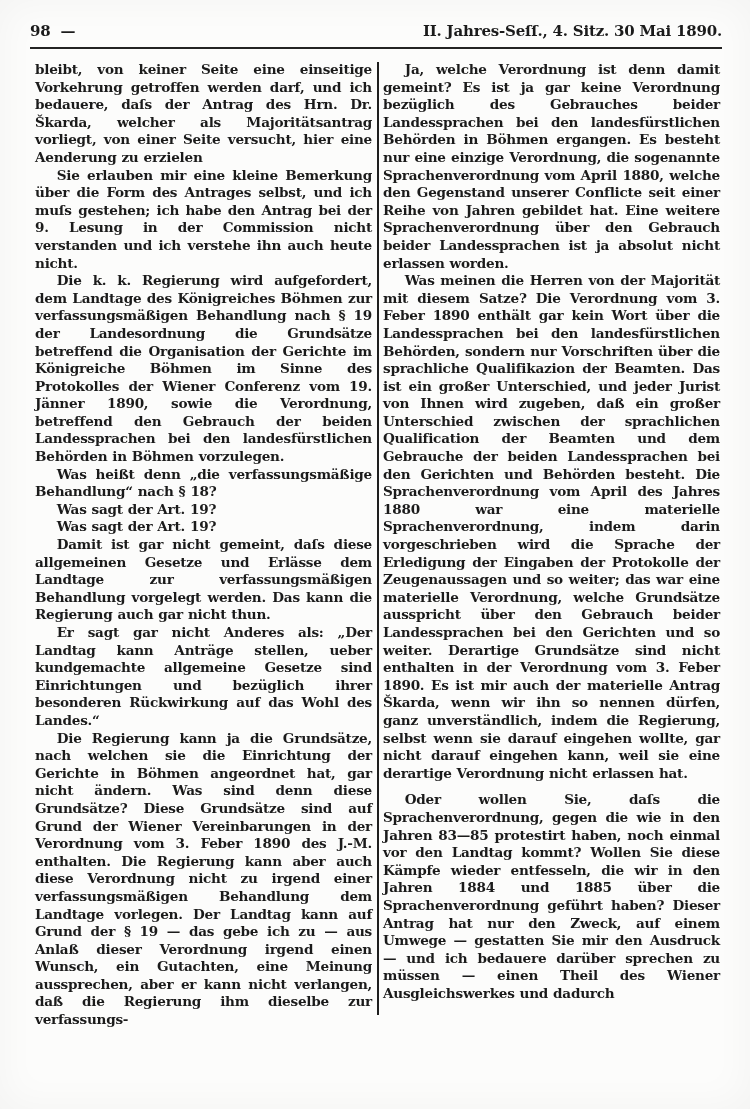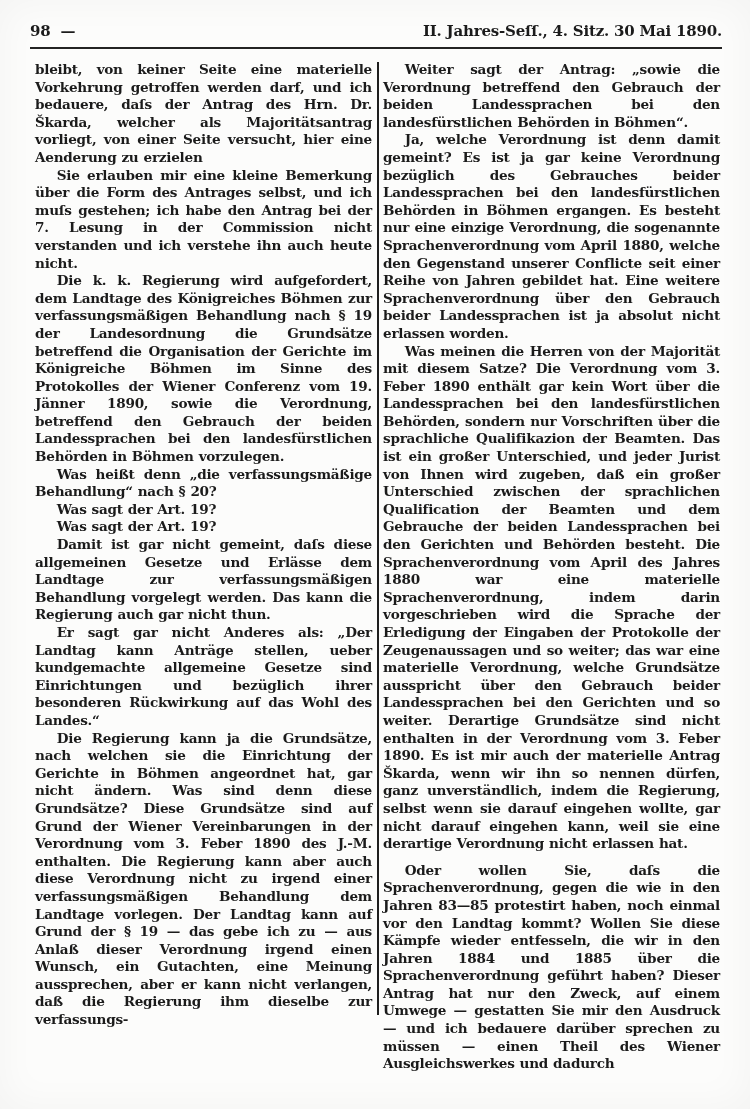--- a/index.html
+++ b/index.html
@@ -57,32 +57,31 @@
       <span>98</span>
       <span>—</span>
     </span>
     <span>II. Jahres-Seſſ., 4. Sitz. 30 Mai 1890.</span>
   </div>
 
   <div class="head-rule"></div>
 
   <div class="columns">
     <div class="col">
-        <p class="para">bleibt, von keiner Seite eine materielle Vorkehrung getroffen werden darf, und ich bedauere, daſs der Antrag des Hrn. Dr. Škarda, welcher als Majoritätsantrag vorliegt, von einer Seite versucht, hier eine Aenderung zu erzielen</p>
-        <p class="para ind">Sie erlauben mir eine kleine Bemerkung über die Form des Antrages selbst, und ich muſs gestehen; ich habe den Antrag bei der 7. Lesung in der Commission nicht verstanden und ich verstehe ihn auch heute nicht.</p>
+        <p class="para">bleibt, von keiner Seite eine einseitige Vorkehrung getroffen werden darf, und ich bedauere, daſs der Antrag des Hrn. Dr. Škarda, welcher als Majoritätsantrag vorliegt, von einer Seite versucht, hier eine Aenderung zu erzielen</p>
+        <p class="para ind">Sie erlauben mir eine kleine Bemerkung über die Form des Antrages selbst, und ich muſs gestehen; ich habe den Antrag bei der 9. Lesung in der Commission nicht verstanden und ich verstehe ihn auch heute nicht.</p>
         <p class="para ind">Die k. k. Regierung wird aufgefordert, dem Landtage des Königreiches Böhmen zur verfassungsmäßigen Behandlung nach § 19 der Landesordnung die Grundsätze betreffend die Organisation der Gerichte im Königreiche Böhmen im Sinne des Protokolles der Wiener Conferenz vom 19. Jänner 1890, sowie die Verordnung, betreffend den Gebrauch der beiden Landessprachen bei den landesfürstlichen Behörden in Böhmen vorzulegen.</p>
-        <p class="para ind">Was heißt denn „die verfassungsmäßige Behandlung“ nach § 20?</p>
+        <p class="para ind">Was heißt denn „die verfassungsmäßige Behandlung“ nach § 18?</p>
         <p class="para ind">Was sagt der Art. 19?</p>
         <p class="para ind">Was sagt der Art. 19?</p>
         <p class="para ind">Damit ist gar nicht gemeint, daſs diese allgemeinen Gesetze und Erlässe dem Landtage zur verfassungsmäßigen Behandlung vorgelegt werden. Das kann die Regierung auch gar nicht thun.</p>
         <p class="para ind">Er sagt gar nicht Anderes als: „Der Landtag kann Anträge stellen, ueber kundgemachte allgemeine Gesetze sind Einrichtungen und bezüglich ihrer besonderen Rückwirkung auf das Wohl des Landes.“</p>
         <p class="para ind">Die Regierung kann ja die Grundsätze, nach welchen sie die Einrichtung der Gerichte in Böhmen angeordnet hat, gar nicht ändern. Was sind denn diese Grundsätze? Diese Grundsätze sind auf Grund der Wiener Vereinbarungen in der Verordnung vom 3. Feber 1890 des J.-M. enthalten. Die Regierung kann aber auch diese Verordnung nicht zu irgend einer verfassungsmäßigen Behandlung dem Landtage vorlegen. Der Landtag kann auf Grund der § 19 — das gebe ich zu — aus Anlaß dieser Verordnung irgend einen Wunsch, ein Gutachten, eine Meinung aussprechen, aber er kann nicht verlangen, daß die Regierung ihm dieselbe zur verfassungs-</p>
       </div>
     <div class="col-divider"></div>
     <div class="col">
-        <p class="para ind">Weiter sagt der Antrag: „sowie die Verordnung betreffend den Gebrauch der beiden Landessprachen bei den landesfürstlichen Behörden in Böhmen“.</p>
         <p class="para ind">Ja, welche Verordnung ist denn damit gemeint? Es ist ja gar keine Verordnung bezüglich des Gebrauches beider Landessprachen bei den landesfürstlichen Behörden in Böhmen ergangen. Es besteht nur eine einzige Verordnung, die sogenannte Sprachenverordnung vom April 1880, welche den Gegenstand unserer Conflicte seit einer Reihe von Jahren gebildet hat. Eine weitere Sprachenverordnung über den Gebrauch beider Landessprachen ist ja absolut nicht erlassen worden.</p>
         <p class="para ind">Was meinen die Herren von der Majorität mit diesem Satze? Die Verordnung vom 3. Feber 1890 enthält gar kein Wort über die Landessprachen bei den landesfürstlichen Behörden, sondern nur Vorschriften über die sprachliche Qualifikazion der Beamten. Das ist ein großer Unterschied, und jeder Jurist von Ihnen wird zugeben, daß ein großer Unterschied zwischen der sprachlichen Qualification der Beamten und dem Gebrauche der beiden Landessprachen bei den Gerichten und Behörden besteht. Die Sprachenverordnung vom April des Jahres 1880 war eine materielle Sprachenverordnung, indem darin vorgeschrieben wird die Sprache der Erledigung der Eingaben der Protokolle der Zeugenaussagen und so weiter; das war eine materielle Verordnung, welche Grundsätze ausspricht über den Gebrauch beider Landessprachen bei den Gerichten und so weiter. Derartige Grundsätze sind nicht enthalten in der Verordnung vom 3. Feber 1890. Es ist mir auch der materielle Antrag Škarda, wenn wir ihn so nennen dürfen, ganz unverständlich, indem die Regierung, selbst wenn sie darauf eingehen wollte, gar nicht darauf eingehen kann, weil sie eine derartige Verordnung nicht erlassen hat.</p>
         <p class="para ind sp">Oder wollen Sie, daſs die Sprachenverordnung, gegen die wie in den Jahren 83—85 protestirt haben, noch einmal vor den Landtag kommt? Wollen Sie diese Kämpfe wieder entfesseln, die wir in den Jahren 1884 und 1885 über die Sprachenverordnung geführt haben? Dieser Antrag hat nur den Zweck, auf einem Umwege — gestatten Sie mir den Ausdruck — und ich bedauere darüber sprechen zu müssen — einen Theil des Wiener Ausgleichswerkes und dadurch</p>
       </div>
   </div>
 
 </div>
 
 </body></html>

